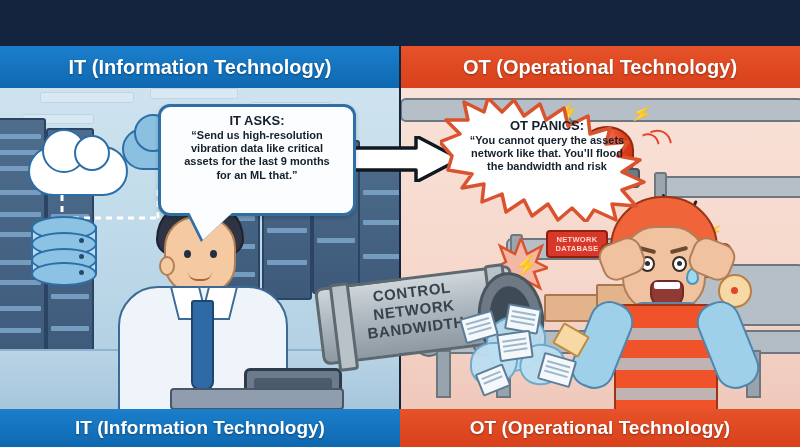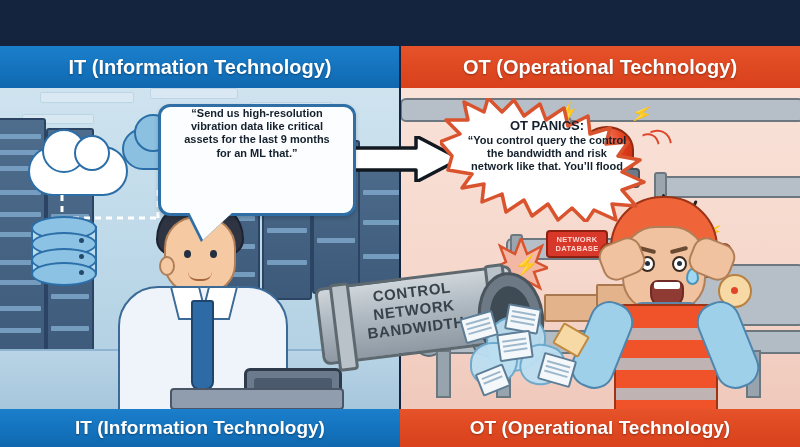--- a/index.html
+++ b/index.html
@@ -391,34 +391,35 @@
   <div class="paper" style="left:556px;top:328px;width:26px;height:20px;transform:rotate(30deg);background:#f7d9a6;border-color:#c08b3f;"></div>
 
   <div class="arrow">
     <svg width="110" height="46" viewBox="0 0 110 46">
       <polygon points="0,12 64,12 64,0 108,23 64,46 64,34 0,34" fill="#ffffff" stroke="#111820" stroke-width="3.5" stroke-linejoin="round"></polygon>
     </svg>
   </div>
 
   <div class="bubble-it">
     <div class="tail"></div>
+    <div class="b-title">IT ASKS:</div>
     <div class="b-body">“Send us high-resolution</div>
     <div class="b-body">vibration data like critical</div>
     <div class="b-body">assets for the last 9 months</div>
     <div class="b-body">for an ML that.”</div>
   </div>
 
   <div class="burst">
     <svg width="214" height="124" viewBox="0 0 214 124">
       <polygon points="12,58 0,44 20,36 6,22 28,22 24,4 44,14 48,0 62,14 74,2 84,18 100,6 106,22 124,10 128,28 148,18 150,36 170,30 166,46 188,44 178,58 200,62 182,74 204,84 182,92 196,108 172,106 176,122 154,112 146,124 132,110 118,122 108,106 92,118 84,102 66,114 62,96 42,104 44,86 22,90 32,76 8,72" fill="#ffffff" stroke="#d9542e" stroke-width="3.5" stroke-linejoin="round"></polygon>
     </svg>
     <div class="burst-text">
       <div class="b-title">OT PANICS:</div>
-      <div class="b-body" style="padding:0">“You control query the control</div>
+      <div class="b-body" style="padding:0">“You cannot query the assets</div>
+      <div class="b-body" style="padding:0">network like that. You’ll flood</div>
       <div class="b-body" style="padding:0">the bandwidth and risk</div>
-      <div class="b-body" style="padding:0">network like that. You’ll flood</div>
     </div>
   </div>
 
   <div class="ftr it">IT (Information Technology)</div>
   <div class="ftr ot">OT (Operational Technology)</div>
 
 </div>
 
 </body></html>

